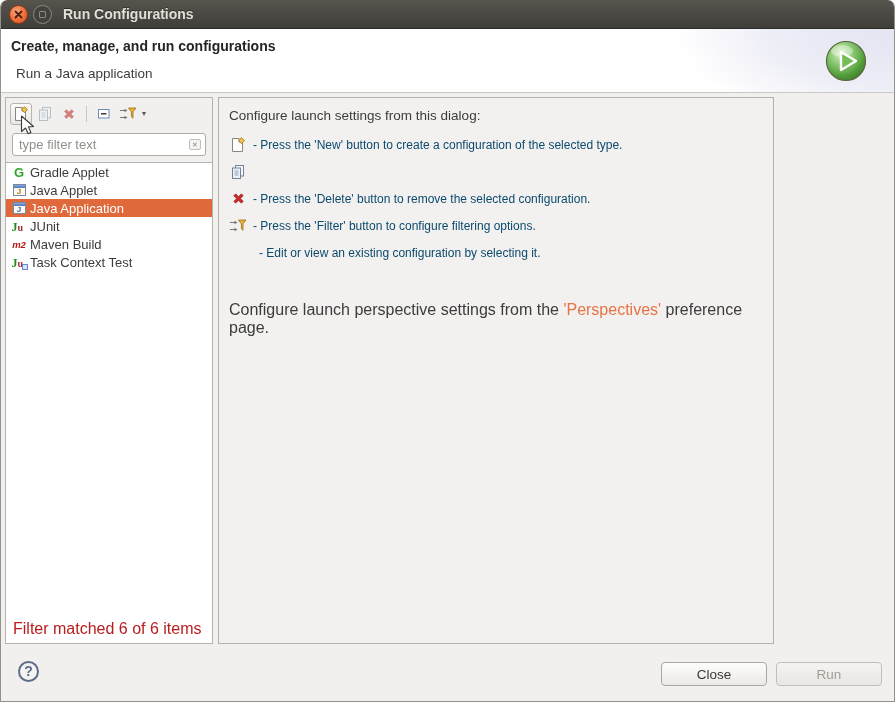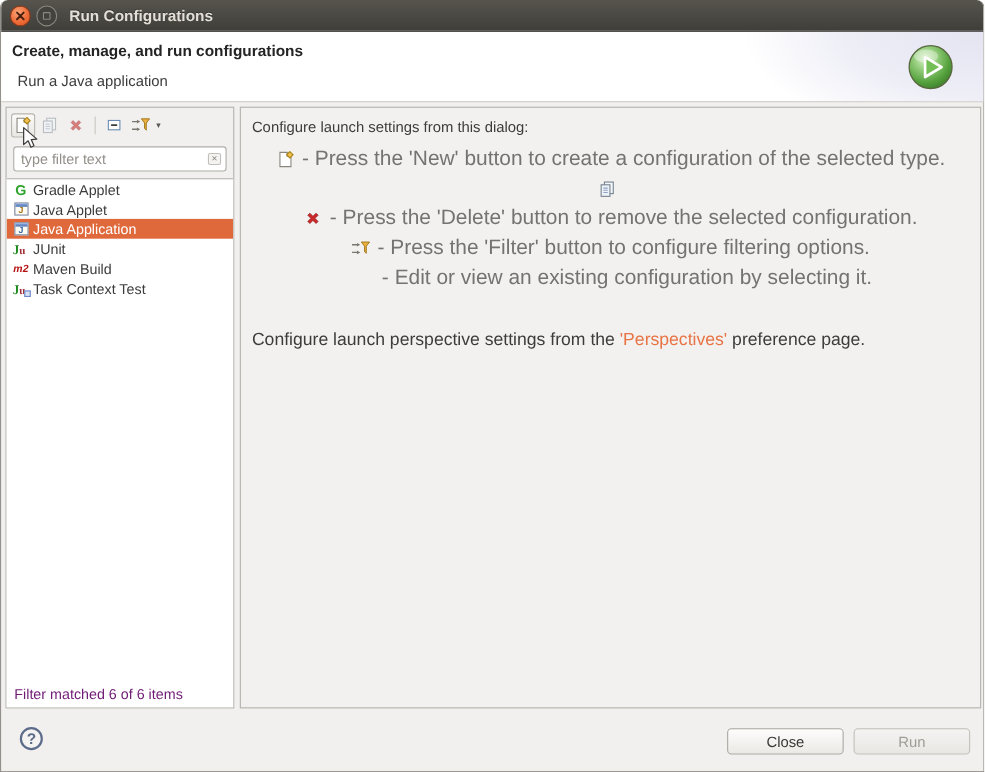--- a/index.html
+++ b/index.html
@@ -95,28 +95,28 @@
   .win-ic.app .wj { color: #3465A4; }
   .ju-ic { position: relative; width: 15px; height: 13px; display: block; line-height: 13px; }
   .ju-ic .jg { font-weight: bold; font-size: 12px; color: #1E8C1E; font-family: "Liberation Serif", serif; }
   .ju-ic .ur { font-weight: bold; font-size: 10px; color: #A03036; font-family: "Liberation Serif", serif; }
   .ju-ic .overlay {
     position: absolute; right: -1px; bottom: -1px; width: 6px; height: 6px;
     background: #D8E2F4; border: 1px solid #6A86C8;
   }
   .m2-glyph { font-weight: bold; font-style: italic; font-size: 9.5px; color: #B61414; }
 
-  .tree-status { position: absolute; left: 7px; bottom: 5px; font-size: 13px; color: #701a75; }
+  .tree-status { position: absolute; left: 7px; bottom: 5px; font-size: 16px; color: #b91c1c; }
 
   .right-panel {
-    position: absolute; left: 217px; top: 97px; width: 674px; height: 547px;
+    position: absolute; left: 217px; top: 97px; width: 556px; height: 547px;
     border: 1px solid #B5B2AD; background: #F2F1EF; padding: 8px 10px;
   }
   .intro { font-size: 13.5px; color: #3C3C3C; margin: 2px 0 8px 0; }
-  .brow { display: flex; align-items: center; height: 27px; font-size: 19px; color: #737373; justify-content: center; }
+  .brow { display: flex; align-items: center; height: 27px; font-size: 12px; color: #0c4a6e; }
   .bicon { width: 18px; flex: none; display: flex; justify-content: center; margin-right: 6px; }
   .brow.no-icon { padding-left: 30px; }
   .persp { margin-top: 35px; font-size: 16px; color: #3C3C3C; }
   .persp a { color: #E87345; text-decoration: none; cursor: pointer; }
 
   
   .footer { position: absolute; left: 0; right: 0; bottom: 0; height: 58px; }
   .help-btn {
     position: absolute; left: 17px; top: 18px; width: 21px; height: 21px;
     border: 2px solid #5D6C8B; border-radius: 50%; background: #F4F3F1;

